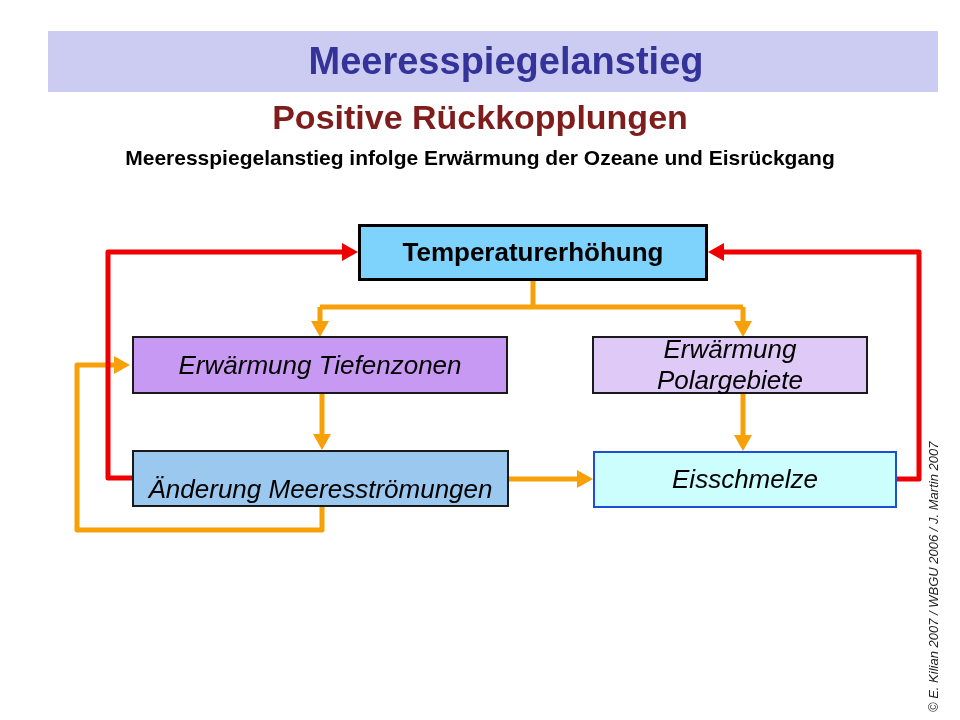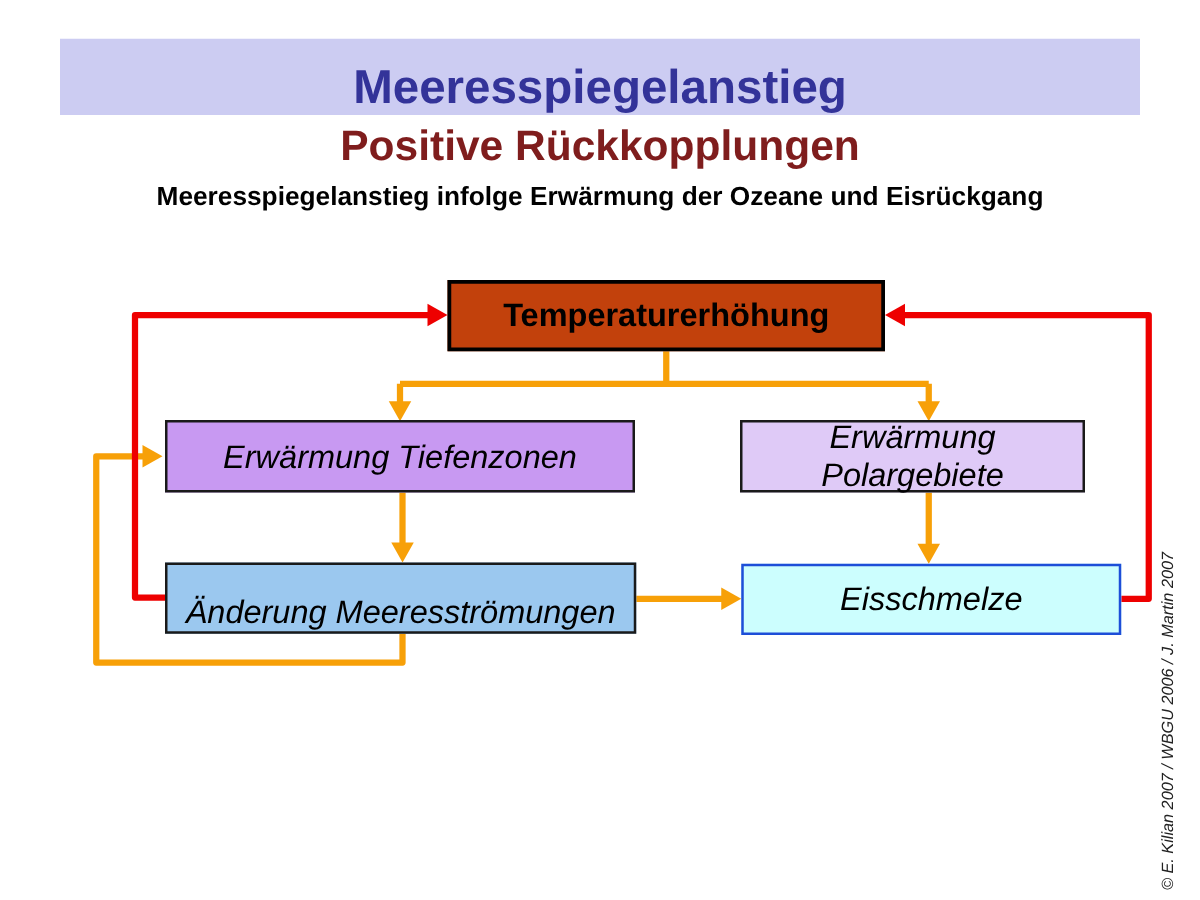--- a/index.html
+++ b/index.html
@@ -9,21 +9,21 @@
     width: 960px;
     height: 720px;
     background: #ffffff;
     overflow: hidden;
   }
   .header-bar {
     position: absolute;
     left: 48px; top: 31px;
     width: 864px; height: 61px;
     background: #ccccf2;
-    display: flex; align-items: flex-end; justify-content: center;
+    display: flex; align-items: center; justify-content: center; padding-left: 26px;
   }
   .header-bar .title {
     color: #333399;
     font-size: 38px;
     font-weight: bold;
     letter-spacing: 0px;
   }
   .subtitle {
     position: absolute;
     left: 0; top: 98px;
@@ -45,21 +45,21 @@
   .node {
     position: absolute;
     display: flex; align-items: center; justify-content: center;
     box-sizing: border-box;
     font-size: 26px;
     color: #000000;
     text-align: center;
   }
   .node-temp {
     left: 358px; top: 224px; width: 350px; height: 57px;
-    background: #c2410c;
+    background: #7dd3fc;
     border: 3px solid #000000;
     font-weight: bold;
   }
   .node-tiefenzonen {
     left: 132px; top: 336px; width: 376px; height: 58px;
     background: #c899f2;
     border: 2px solid #1a1a1a;
     font-style: italic;
   }
   .node-polargebiete {

